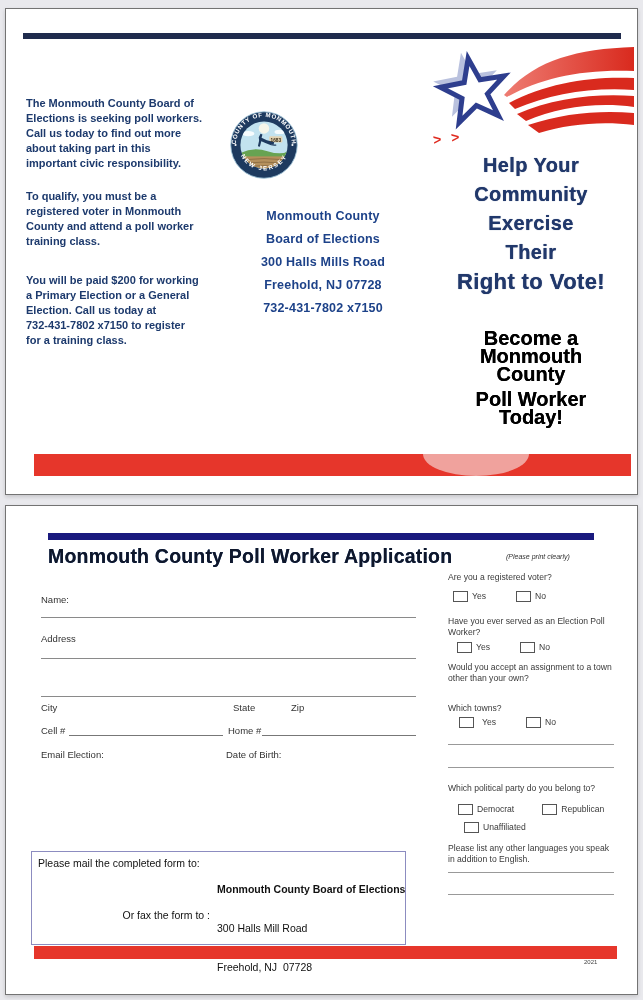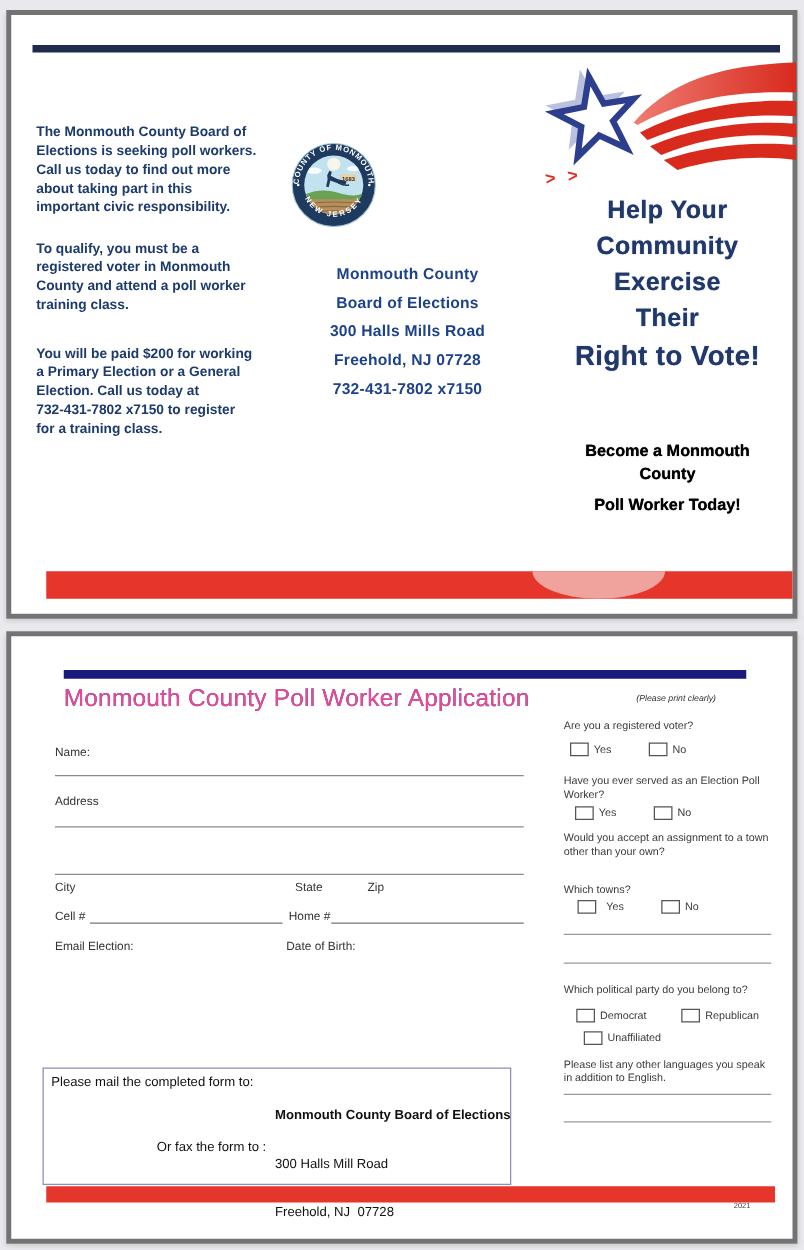--- a/index.html
+++ b/index.html
@@ -1,43 +1,43 @@
 <!DOCTYPE html>
 <html><head>
 <meta charset="utf-8">
 <style>
   html,body{margin:0;padding:0;}
   body{width:643px;height:1000px;background:#e9e9ed;font-family:"Liberation Sans",sans-serif;position:relative;overflow:hidden;}
-  .page{position:absolute;left:5px;width:633px;background:#fff;border:4px solid #737373;box-sizing:border-box;box-shadow:0 2px 4px rgba(0,0,0,.15);}
+  .page{position:absolute;left:5px;width:633px;background:#fff;border:1px solid #737373;box-sizing:border-box;box-shadow:0 2px 4px rgba(0,0,0,.15);}
   #page1{top:8px;height:487px;}
   #page2{top:505px;height:490px;}
   .abs{position:absolute;}
 
   
   .p1-navybar{left:17px;top:24px;width:598px;height:6px;background:#1f2b4d;}
   .p1-paragraphs{left:20px;top:87px;width:212px;color:#1d3a6d;font-size:11px;font-weight:bold;line-height:15.1px;}
   .para{white-space:pre-line;position:absolute;left:0;width:212px;}
   .para.p0{top:0;}
   .para.p1{top:93px;}
   .para.p2{top:177px;}
   .seal{left:223px;top:101px;width:70px;height:70px;}
   .address{left:230px;top:196px;width:174px;text-align:center;color:#1d4289;font-size:12.5px;font-weight:bold;line-height:23px;letter-spacing:.2px;}
   .starflag{left:423px;top:36px;width:205px;height:90px;}
   .chevrons{left:427px;top:121px;color:#e02b20;font-size:14px;font-weight:bold;letter-spacing:3px;transform:rotate(-7deg);}
   .headline{left:430px;top:142px;width:190px;text-align:center;color:#21386b;font-weight:800;text-shadow:0 0 .7px #21386b;}
   .hline{font-size:20px;line-height:29px;letter-spacing:.4px;}
   .hline.big{font-size:22px;}
-  .cta{left:435px;top:340px;width:180px;text-align:center;color:#000;font-weight:800;font-size:13px;line-height:18px;text-shadow:0 0 .6px #000;}
+  .cta{left:435px;top:320px;width:180px;text-align:center;color:#000;font-weight:800;font-size:20px;line-height:18px;text-shadow:0 0 .6px #000;}
   .cta1{white-space:pre-line;margin-bottom:7px;}
   .p1-redbar{left:28px;top:445px;width:597px;height:22px;background:#e6362b;overflow:hidden;}
   .pinkdot{position:absolute;left:389px;top:-22px;width:106px;height:44px;border-radius:50%;background:#f0a29d;}
 
   
   .p2-navybar{left:42px;top:27px;width:546px;height:7px;background:#1a1a7e;}
-  .p2-title{left:42px;top:39px;font-size:19.5px;font-weight:normal;color:#ec4899;text-shadow:0 0 .4px #1c3f7c;letter-spacing:.2px;}
+  .p2-title{left:42px;top:39px;font-size:19.5px;font-weight:bold;color:#0f172a;text-shadow:0 0 .4px #1c3f7c;letter-spacing:.2px;}
   .print-note{left:500px;top:47px;font-size:7px;font-style:italic;color:#333;}
   .flabel{font-size:9.5px;color:#333;}
   .fline{border-top:1px solid #8a8a8a;height:0;}
   .ulseg{border-bottom:1px solid #777;height:10px;}
   .rcol-text{font-size:8.6px;color:#3a3a3a;line-height:11px;white-space:pre-line;width:172px;}
   .cbrow{display:flex;align-items:flex-start;font-size:8.6px;color:#3a3a3a;}
   .cb{display:inline-block;width:13px;height:9px;border:1px solid #555;background:#fff;flex:0 0 auto;}
   .cbl{margin-left:4px;}
   .gap{margin-left:30px;}
   .rline{border-top:1px solid #999;height:0;width:166px;}

